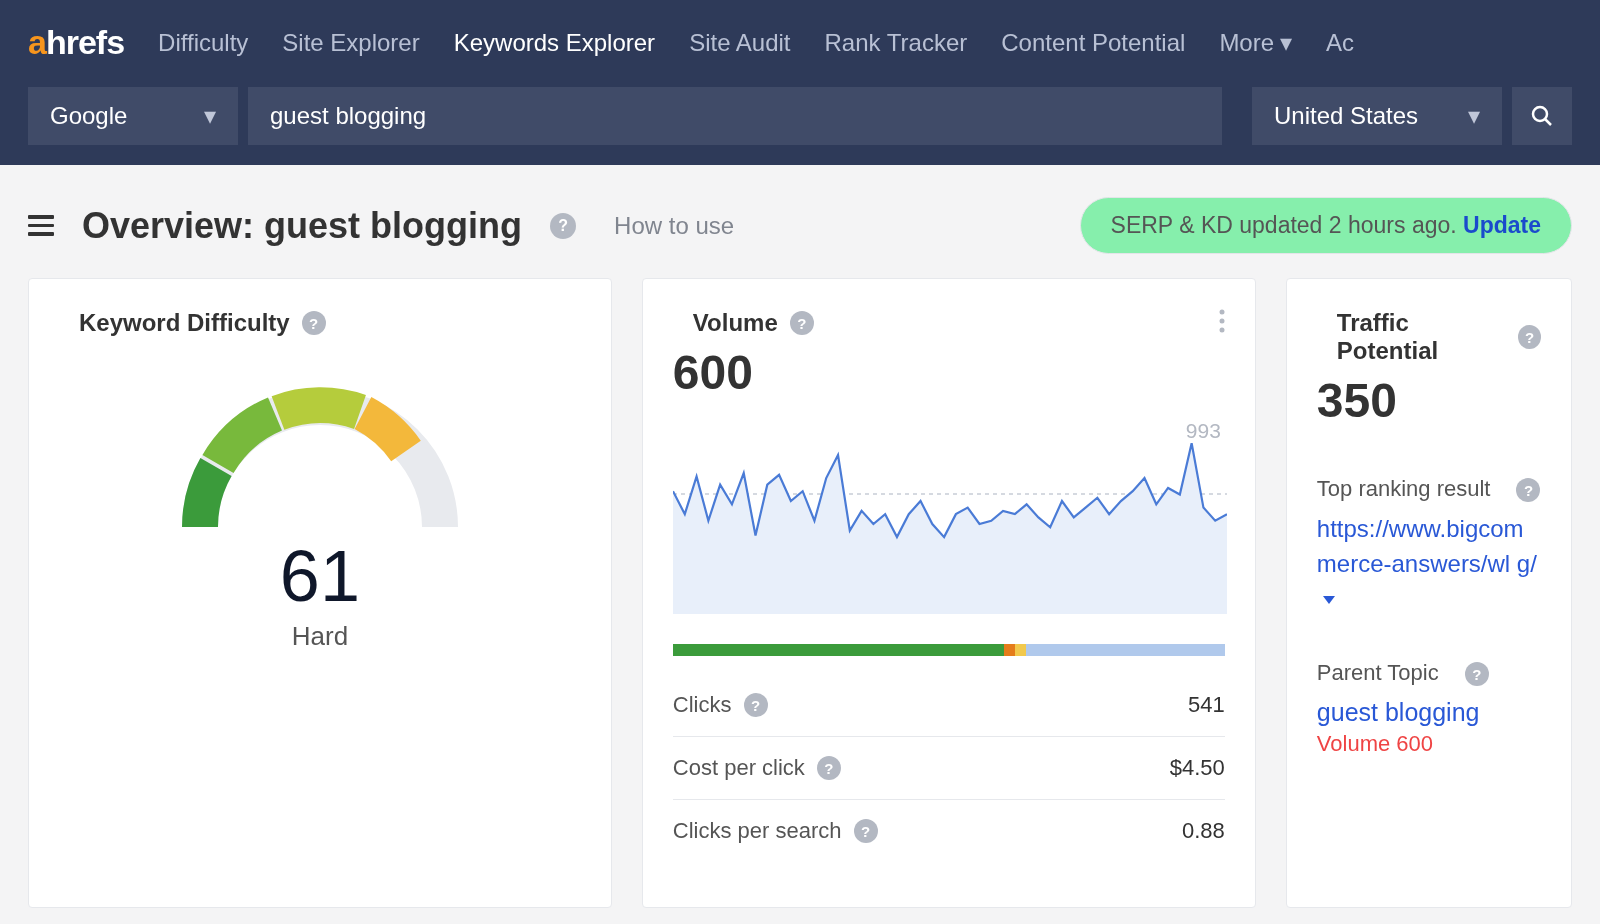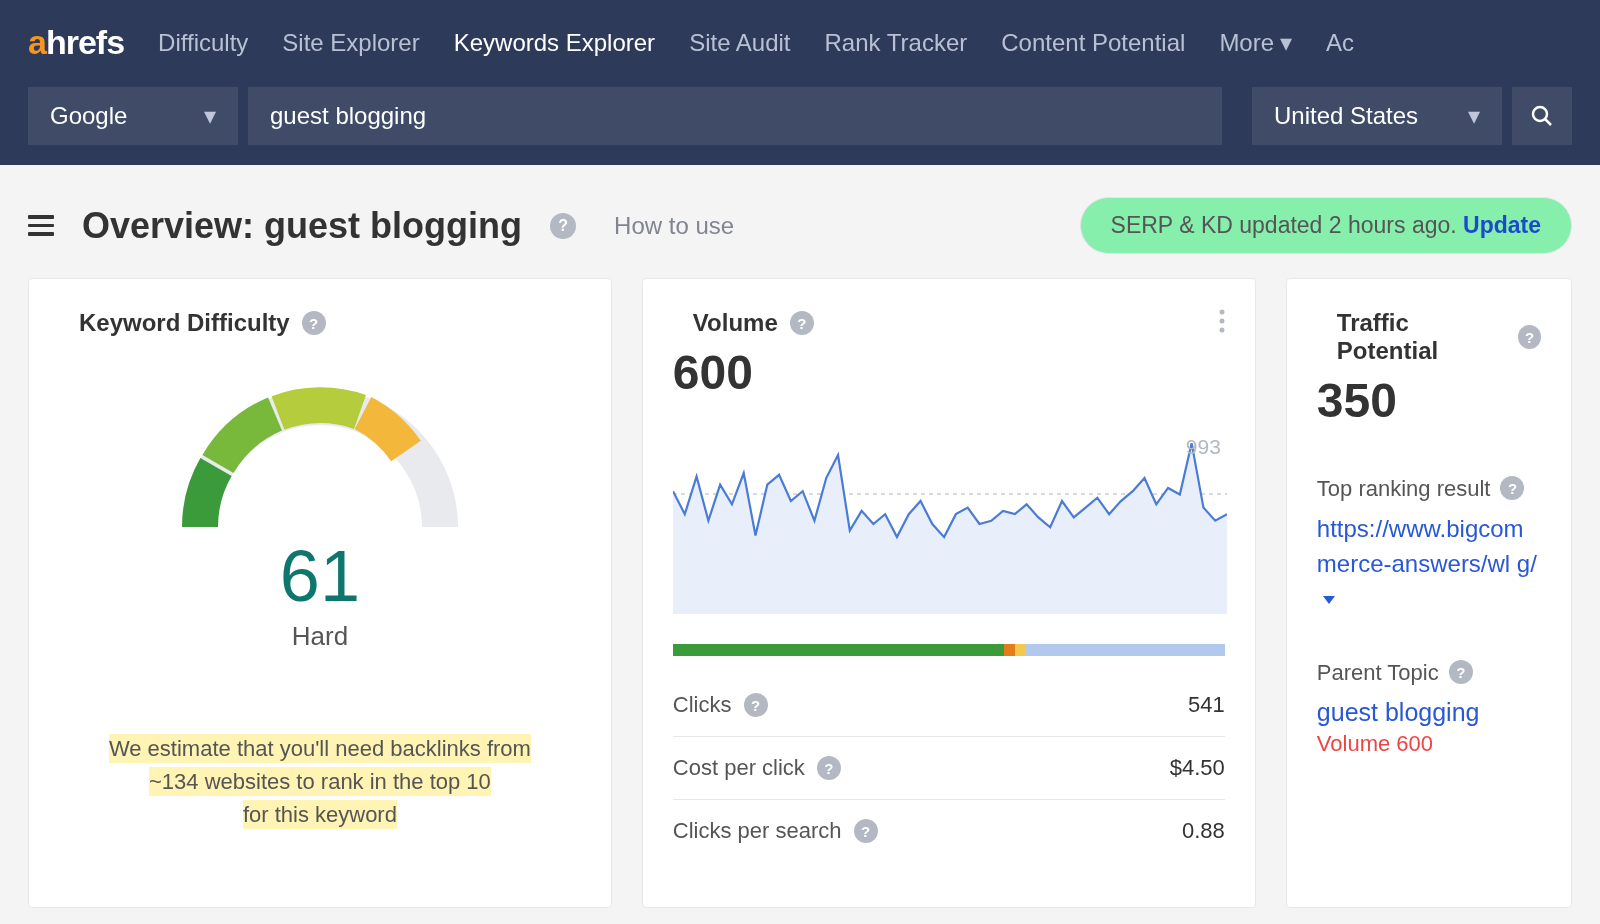--- a/index.html
+++ b/index.html
@@ -39,35 +39,35 @@
 
 
 .cards { display:flex; gap:30px; padding:0 28px; }
 .card { background:#fff; border:1px solid #e6e8ec; border-radius:4px; padding:30px 30px 24px 30px; }
 .card.kd { width:616px; height:630px; }
 .card.vol { width:614px; height:630px; position:relative; }
 .card.tp { width:300px; height:630px; }
 .card-title { font-size:24px; font-weight:700; color:#333; display:flex; align-items:center; gap:12px;margin-left:20px; }
 .big-num { font-size:48px; font-weight:600; color:#333; margin-top:8px; }
 .kd .gauge-wrap { display:flex; flex-direction:column; align-items:center; margin-top:20px; }
-.kd .score { font-size:72px; text-align:center; font-weight:400; color:#0f766e; margin-top:-12px; }
+.kd .score { font-size:72px; text-align:center; font-weight:400; color:#0f172a; margin-top:-12px; }
 .kd .hard { font-size:26px; color:#555; text-align:center; margin-top:4px; }
 .kd .estimate { margin-top:80px; text-align:center; font-size:22px; line-height:1.5; color:#555; }
 .kd .estimate span { background:#fff4b3; padding:2px 0; }
 .vol .more { position:absolute; top:30px; right:30px; cursor:pointer; color:#b3b8c2; }
-.vol .peak { position:absolute; top:156px; right:34px; color:#b3b8c2; font-size:21px; }
+.vol .peak { position:absolute; top:140px; right:34px; color:#b3b8c2; font-size:21px; }
 .sparkline { margin-top:34px; }
 .meter { display:flex; height:12px; margin-top:26px; }
 .meter .seg { height:100%; }
 .stats { margin-top:18px; }
 .stat-row { display:flex; justify-content:space-between; align-items:center; padding:18px 0; border-top:1px solid #e6e8ec; font-size:22px; color:#333; }
 .stat-row:first-child { border-top:none; }
 .stat-row .lab { display:flex; align-items:center; gap:12px; color:#555; }
 .stat-row .val { font-weight:400; min-width:80px; text-align:right; }
-.tp .sub { margin-top:48px; font-size:22px; color:#555; display:flex; align-items:flex-start; gap:10px; }
+.tp .sub { margin-top:48px; font-size:22px; color:#555; display:flex; align-items:flex-end; gap:26px; }
 .tp .link { color:#2958d6; font-size:24px; margin-top:10px; line-height:1.45; cursor:pointer; word-break:break-all; }
 .tp .parent-link { color:#2958d6; font-size:25px; margin-top:12px; cursor:pointer; }
 .tp .vol-small { font-size:22px; color:#ef4444; margin-top:4px; }
 .caret-down-sm { display:inline-block; width:0; height:0; border-left:6px solid transparent; border-right:6px solid transparent; border-top:8px solid #2958d6; margin-left:6px; vertical-align:middle; }
 </style>
 </head>
 <body>
 
 <div class="topbar">
   <div class="logo">
@@ -136,25 +136,20 @@
 
         <path d="M 58 107 A 120 120 0 0 1 115 57" fill="none" stroke="#78b93c" stroke-width="36"></path>
 
         <path d="M 118 56 A 120 120 0 0 1 200 55" fill="none" stroke="#b5cc3c" stroke-width="36"></path>
 
         <path d="M 203 56 A 120 120 0 0 1 246 94" fill="none" stroke="#f3b83b" stroke-width="36"></path>
       </svg>
       <div class="score">61</div>
       <div class="hard">Hard</div>
     </div>
-    <div class="estimate">
-      <span>We estimate that you'll need backlinks from</span><br>
-      <span>~134 websites to rank in the top 10</span><br>
-      <span>for this keyword</span>
-    </div>
   </div>
 
   <div class="card vol">
     <div class="more">
       <svg width="6" height="24" viewBox="0 0 6 24">
           <circle cx="3" cy="3" r="2.5" fill="#b3b8c2"></circle>
           <circle cx="3" cy="12" r="2.5" fill="#b3b8c2"></circle>
           <circle cx="3" cy="21" r="2.5" fill="#b3b8c2"></circle>
         </svg>
     </div>

